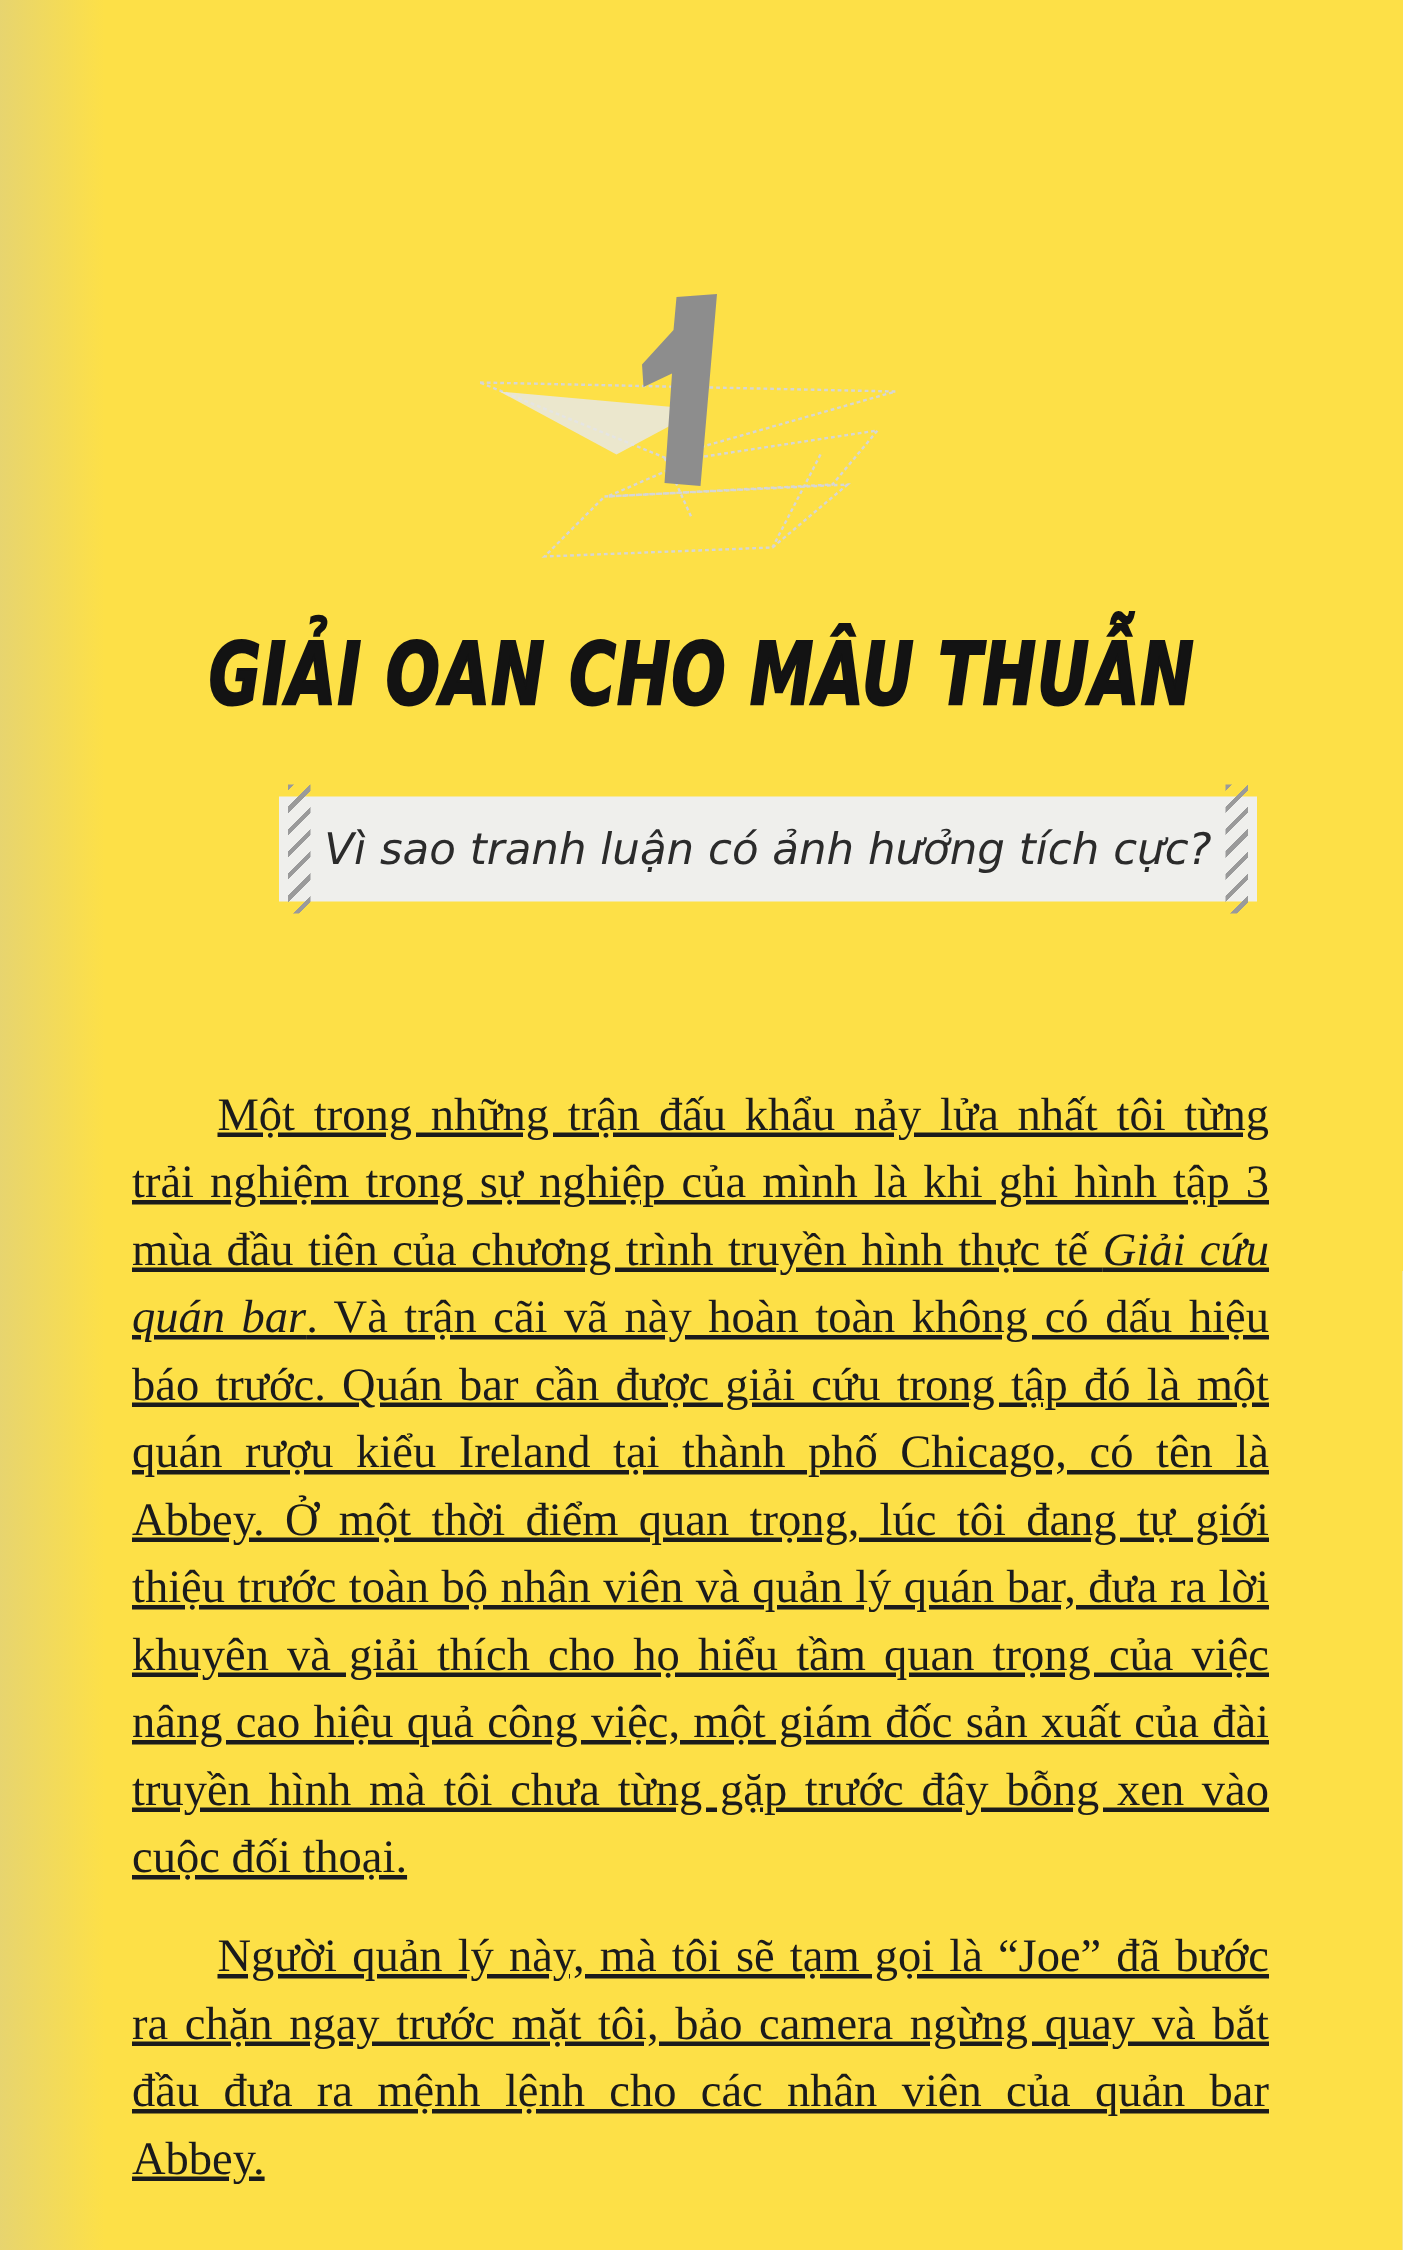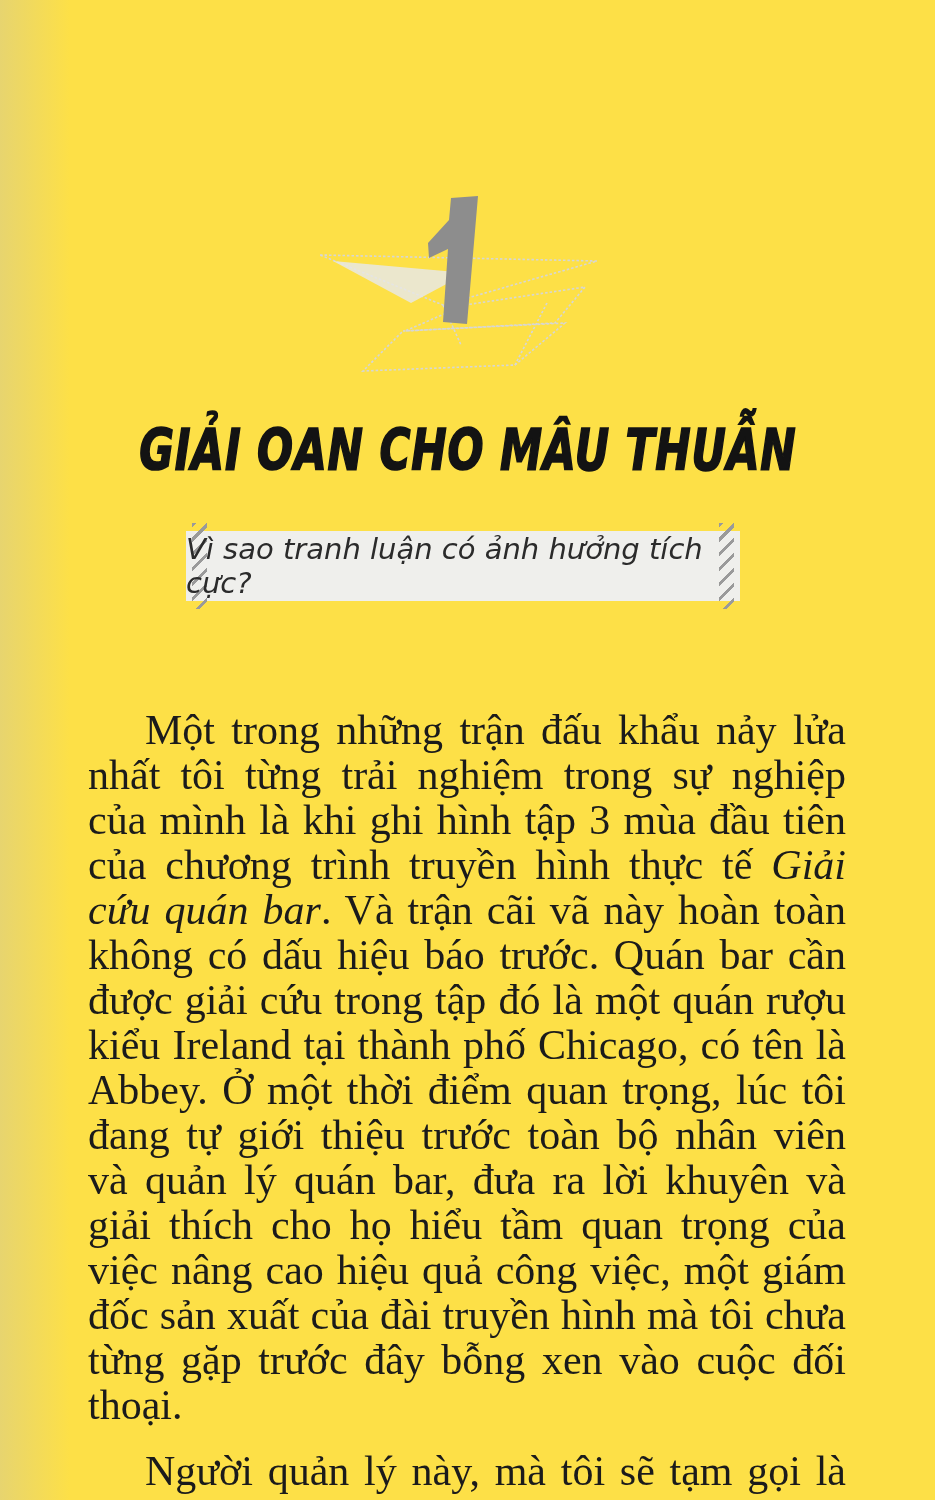--- a/index.html
+++ b/index.html
@@ -25,42 +25,42 @@
     font-family:"DejaVu Sans","Liberation Sans",sans-serif;
     font-style:italic;font-weight:bold;
     font-size:53px;letter-spacing:1px;line-height:70px;
     color:#131313;
     -webkit-text-stroke:1.6px #131313;
     transform:scaleX(.8) scaleY(1.08);
     white-space:nowrap;
   }
   
   .band{
-    position:absolute;left:186px;top:531px;width:554px;height:70px;
+    position:absolute;left:186px;top:531px;width:652px;height:70px;
     background:#efefec;
   }
   .band-text{
     position:absolute;left:0;top:0;width:100%;height:70px;
     display:flex;align-items:center;justify-content:center;
     font-family:"DejaVu Sans","Liberation Sans",sans-serif;
     font-style:italic;font-size:29px;color:#2b2b2b;
     letter-spacing:0;
   }
   .hatch{
     position:absolute;top:-8px;width:15px;height:86px;
     background:repeating-linear-gradient(135deg,#9a9a9a 0 3px,transparent 3px 10.5px);
   }
   .hatch-left{left:6px;}
   .hatch-right{right:6px;}
   
   .body-text{position:absolute;left:88px;top:708px;width:758px;color:#1b1b1b;}
   .body-text p{
-    margin:0 0 21px 0;
-    font-size:42px;line-height:45px;
-    text-align:justify;text-indent:57px;
+    margin:12px 0 21px 0;
+    font-size:31px;line-height:45px;
+    text-align:justify;text-indent:57px;text-decoration:underline;
   }
   .body-text p:last-child{margin-bottom:0;}
   .it{font-style:italic;}
 </style>
 </head>
 <body>
 
 <div class="page">
   <div class="edge-shadow"></div>
 
@@ -85,15 +85,15 @@
   </div>
 
   <div class="band">
     <div class="hatch hatch-left"></div>
     <div class="hatch hatch-right"></div>
     <div class="band-text">Vì sao tranh luận có ảnh hưởng tích cực?</div>
   </div>
 
   <div class="body-text">
     <p><span>Một trong những trận đấu khẩu nảy lửa nhất tôi từng trải nghiệm trong sự nghiệp của mình là khi ghi hình tập 3 mùa đầu tiên của chương trình truyền hình thực tế </span><span class="it">Giải cứu quán bar</span><span>. Và trận cãi vã này hoàn toàn không có dấu hiệu báo trước. Quán bar cần được giải cứu trong tập đó là một quán rượu kiểu Ireland tại thành phố Chicago, có tên là Abbey. Ở một thời điểm quan trọng, lúc tôi đang tự giới thiệu trước toàn bộ nhân viên và quản lý quán bar, đưa ra lời khuyên và giải thích cho họ hiểu tầm quan trọng của việc nâng cao hiệu quả công việc, một giám đốc sản xuất của đài truyền hình mà tôi chưa từng gặp trước đây bỗng xen vào cuộc đối thoại.</span></p>
-    <p>Người quản lý này, mà tôi sẽ tạm gọi là “Joe” đã bước ra chặn ngay trước mặt tôi, bảo camera ngừng quay và bắt đầu đưa ra mệnh bước cho các nhân viên của quán bar Abbey.</p>
+    <p>Người quản lý này, mà tôi sẽ tạm gọi là “Joe” đã bước ra chặn ngay trước mặt tôi, bảo camera ngừng quay và bắt đầu đưa ra mệnh lệnh cho các nhân viên của quản bar Abbey.</p>
   </div>
 </div>
 
 </body></html>

